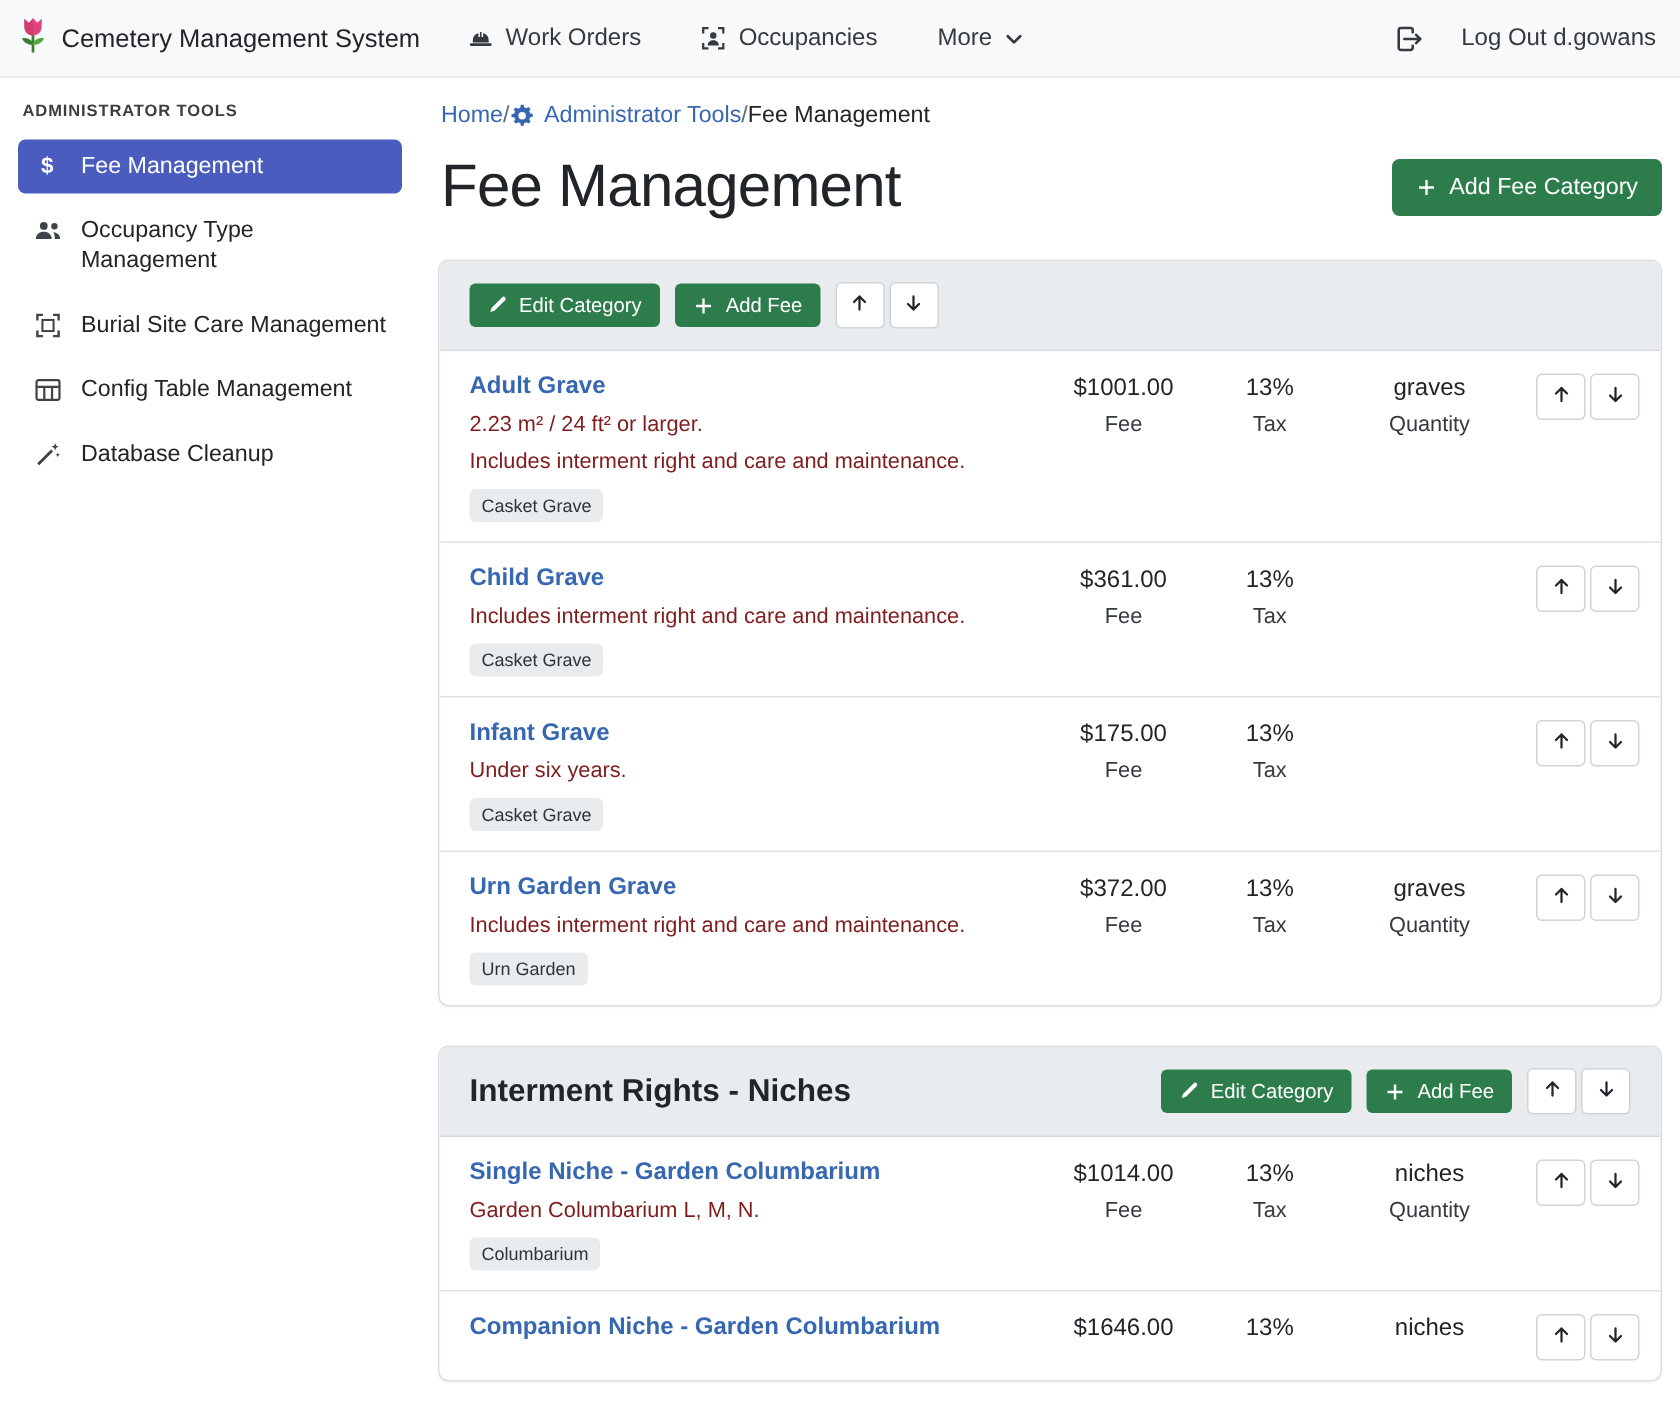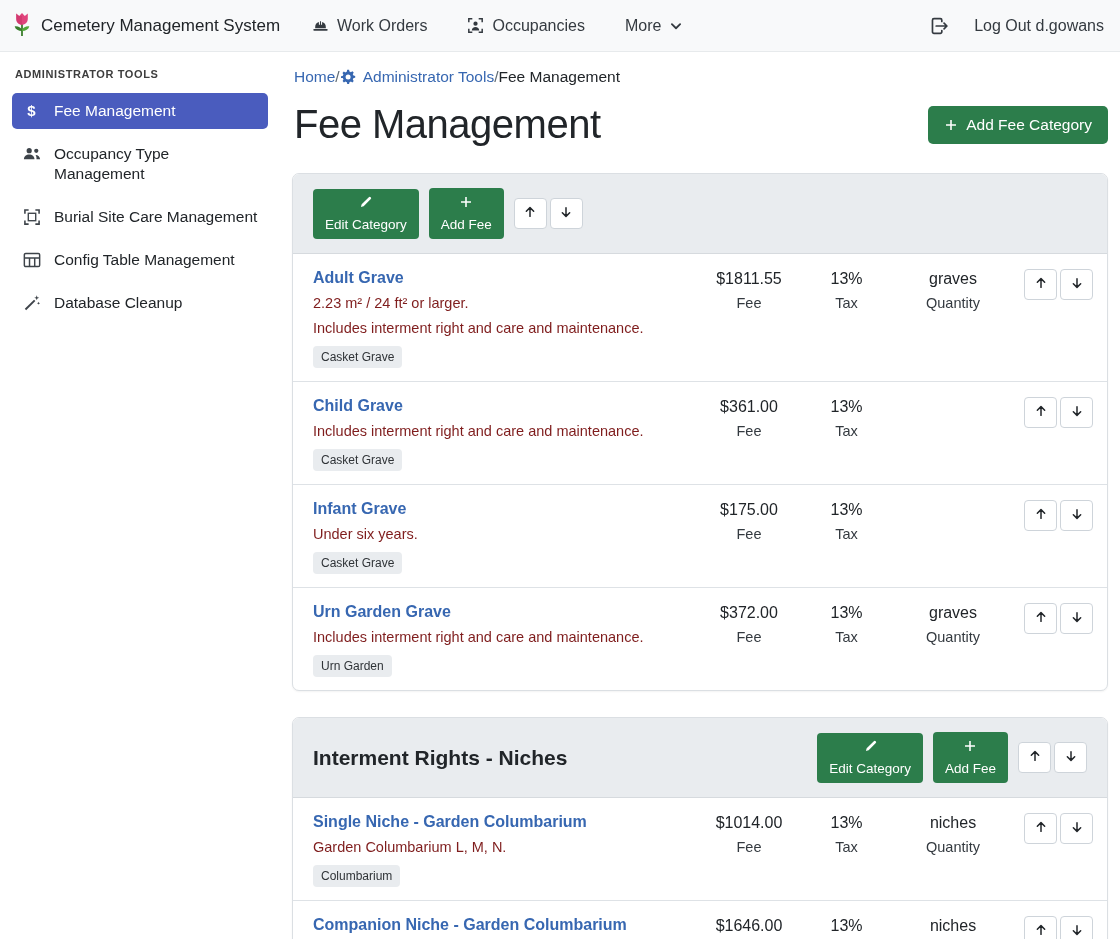--- a/index.html
+++ b/index.html
@@ -40,21 +40,21 @@
   .crumb-ic{display:inline-flex;color:var(--c-link);}
   .crumb-sep{color:#5f6a72;}
   .crumb.current{color:#212529;}
 
   .title-row{display:flex;align-items:center;justify-content:space-between;margin:16px 0 26px 0;}
   .page-title{font-size:40px;font-weight:500;letter-spacing:-.5px;color:#212529;padding-left:2px;}
 
   .btn{border:none;border-radius:5px;display:inline-flex;align-items:center;gap:8px;}
   .btn-green{background:var(--c-green);color:#fff;}
   .btn-lg{font-size:15.5px;padding:10px 16px;}
-  .btn-sm{font-size:13.5px;padding:7px 12px;border-radius:4px;flex-direction:column;}
+  .btn-sm{font-size:13.5px;padding:7px 12px;border-radius:4px;}
   .btn .ic{display:inline-flex;}
 
   .card{border:1px solid #dbdfe3;border-radius:7px;margin-bottom:26px;box-shadow:0 1px 2px rgba(0,0,0,.05);overflow:hidden;background:#fff;}
   .card-header{display:flex;align-items:center;justify-content:space-between;background:#e9ecef;padding:14px 20px;border-bottom:1px solid #d6dade;}
   .card-title{font-size:21px;font-weight:600;color:#212529;}
   .header-actions{display:flex;align-items:center;gap:10px;}
   .arrow-group{display:flex;gap:3px;}
   .btn-arrow{width:33px;height:31px;background:#fff;border:1px solid #ced4da;border-radius:4px;color:#212529;display:inline-flex;align-items:center;justify-content:center;padding:0;}
 
   .fee-row{display:flex;padding:15px 14px 13px 20px;align-items:flex-start;}
@@ -253,21 +253,21 @@
   <div class="fee-row">
     <div class="fee-main">
       <a class="fee-name">Adult Grave</a>
       <div class="fee-descs">
                   <div class="fee-desc">2.23 m² / 24 ft² or larger.</div>
                   <div class="fee-desc">Includes interment right and care and maintenance.</div>
                 </div>
       <div><span class="badge">Casket Grave</span></div>
     </div>
     <div class="fee-col amt-col">
-      <div class="col-value val-fee">$1811.55</div>
+      <div class="col-value val-fee">$1001.00</div>
       <div class="col-label">Fee</div>
     </div>
     <div class="fee-col tax-col">
       <div class="col-value val-tax">13%</div>
       <div class="col-label">Tax</div>
     </div>
     <div class="fee-col qty-col">
       <div class="col-value val-qty">graves</div>
       <div class="col-label lbl-qty">Quantity</div>
     </div>

